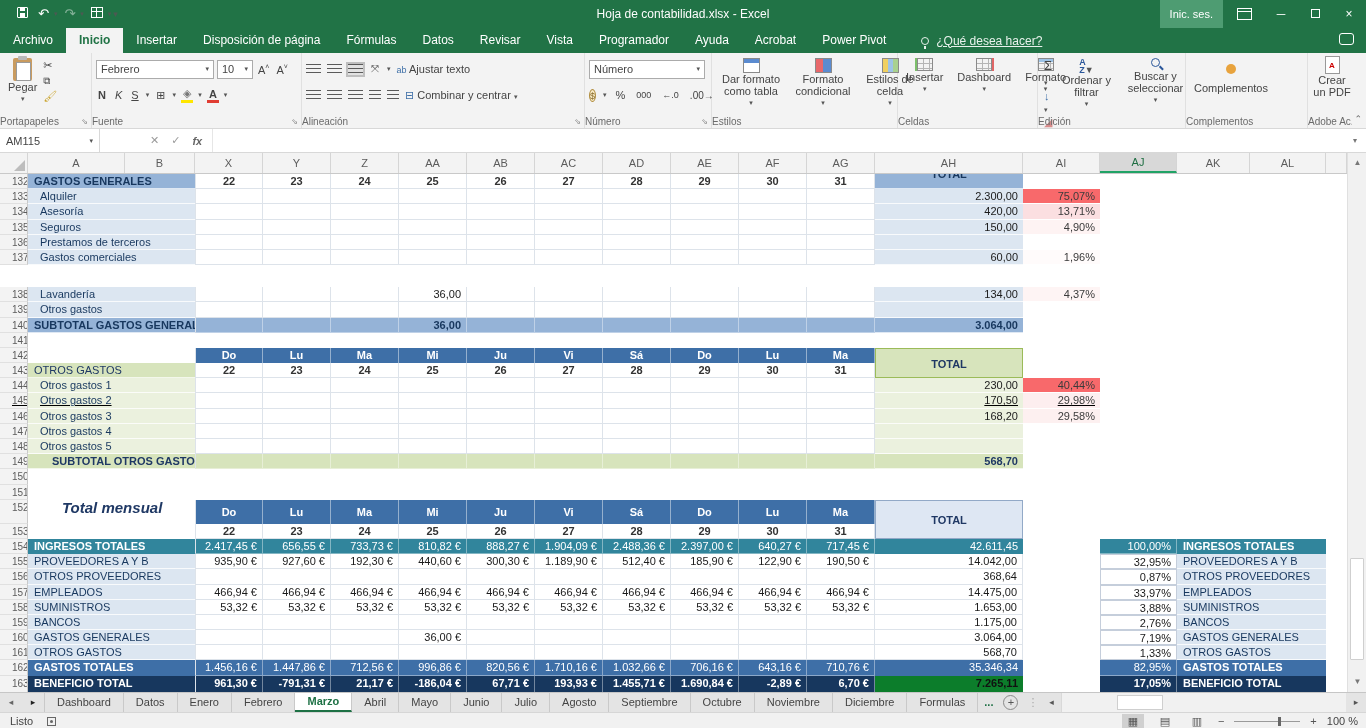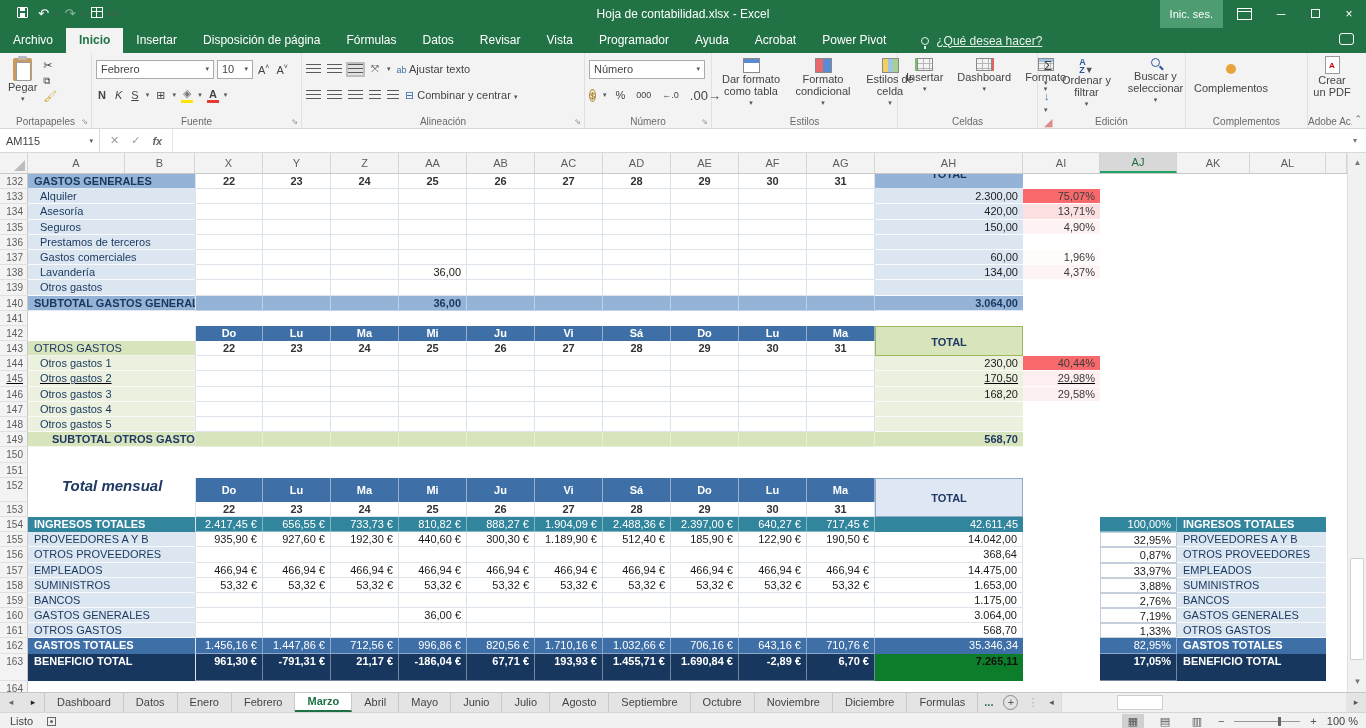--- a/index.html
+++ b/index.html
@@ -31,21 +31,21 @@
   .mtab{padding:0 13px;line-height:25px;cursor:pointer;white-space:nowrap;}
   .mtab.active{background:#f3f3f3;color:#217346;font-weight:bold;}
   .tellme{display:flex;align-items:center;gap:7px;margin-left:22px;color:#e8f2ec;cursor:pointer;}
   .bulb{width:8px;height:8px;border:1.2px solid #e8f2ec;border-radius:50%;position:relative;}
   .bulb:after{content:"";position:absolute;left:2px;top:8px;width:2px;height:3px;background:#e8f2ec;}
   .comment-ic{position:absolute;right:12px;top:5px;width:15px;height:12px;border:1.2px solid #fff;border-radius:3px;cursor:pointer;}
 
   
   #ribbon{position:absolute;top:53px;left:0;width:1366px;height:76px;background:#f3f3f3;border-bottom:1px solid #d8d8d8;display:flex;font-size:11px;color:#444;}
   .rgroup{position:relative;border-right:1px solid #e0e0e0;padding:3px 3px 15px 4px;flex:none;}
-  .rgname{position:absolute;bottom:1px;left:0;right:0;text-align:center;font-size:10px;color:#6a6a6a;white-space:nowrap;overflow:hidden;}
+  .rgname{position:absolute;bottom:1px;left:0;right:0;font-size:10px;color:#6a6a6a;white-space:nowrap;overflow:hidden;}
   .launch{position:absolute;bottom:2px;right:3px;font-size:8px;color:#888;cursor:pointer;}
   .chev{font-size:7px;color:#555;}
   .ibox{background:#fff;border:1px solid #ababab;height:19px;display:inline-flex;align-items:center;padding:0 4px;justify-content:space-between;cursor:pointer;}
   .bigbtn{display:inline-flex;flex-direction:column;align-items:center;justify-content:flex-start;text-align:center;cursor:pointer;line-height:12px;padding:2px 4px;}
   .rrow{display:flex;align-items:center;gap:6px;height:26px;}
   .glyph{cursor:pointer;padding:0 2px;}
   .mi{display:inline-block;width:15px;height:11px;background:repeating-linear-gradient(to bottom,#5a5a5a 0 1px,transparent 1px 4px);cursor:pointer;}
   .mi.sel{outline:2px solid #bfbfbf;background-color:#e2e2e2;}
   .clipicon{width:19px;height:23px;background:#c99b5f;border-radius:2px;position:relative;display:inline-block;}
   .clipicon:before{content:"";position:absolute;left:3px;top:4px;width:13px;height:17px;background:#fff;border:1px solid #9a9a9a;}
@@ -61,37 +61,37 @@
      repeating-linear-gradient(to right,transparent 0 5px,#b5b5b5 5px 6px),
      repeating-linear-gradient(to bottom,transparent 0 4px,#b5b5b5 4px 5px);}
   .mag{width:9px;height:9px;border:1.6px solid #2b579a;border-radius:50%;position:relative;display:inline-block;}
   .mag:after{content:"";position:absolute;left:7px;top:8px;width:5px;height:1.6px;background:#2b579a;transform:rotate(45deg);}
   .azic{font-size:9px;font-weight:bold;color:#2b579a;line-height:8px;display:inline-block;text-align:left;}
   .dot-addin{width:10px;height:10px;border-radius:50%;background:#e8a33d;display:inline-block;}
   .pdfic{width:15px;height:18px;border:1px solid #999;background:#fff;display:inline-block;position:relative;color:#c00;font-size:8px;font-weight:bold;line-height:18px;text-align:center;}
   .collapse-chev{position:absolute;right:4px;bottom:4px;color:#666;font-size:9px;cursor:pointer;}
 
   
-  #formulabar{position:absolute;top:129px;left:0;width:1366px;height:24px;background:#fff;border-bottom:1px solid #d8d8d8;display:flex;align-items:stretch;font-size:11px;color:#444;}
+  #formulabar{position:absolute;top:129px;left:0;width:1366px;height:24px;background:#fff;border-bottom:1px solid #d8d8d8;display:flex;align-items:stretch;font-size:11px;color:#444;gap:40px;}
   .namebox{width:100px;border-right:1px solid #d8d8d8;display:flex;align-items:center;padding:0 6px;justify-content:space-between;cursor:pointer;}
   .fbicons{display:flex;align-items:center;gap:12px;padding:0 10px;border-right:1px solid #e6e6e6;color:#9a9a9a;}
   .fx{font-style:italic;color:#666;font-weight:bold;}
   .fieldarea{flex:1;}
   .fbchev{width:22px;text-align:center;line-height:24px;color:#777;font-size:8px;cursor:pointer;}
 
   
   #colheads{position:absolute;top:153px;left:0;width:1347px;height:21px;display:flex;background:#f3f3f3;border-bottom:1px solid #c9c9c9;}
   .ch{border-right:1px solid #d5d5d5;font-size:11px;color:#5c5c5c;text-align:center;line-height:20px;flex:none;cursor:pointer;}
   .ch.sel{background:#d8d8d8;color:#1e6e42;border-bottom:2px solid #21a366;line-height:18px;}
   .corner{position:relative;background:#f3f3f3;}
   .corner:after{content:"";position:absolute;right:2px;bottom:2px;border-left:11px solid transparent;border-bottom:11px solid #bdbdbd;}
   #rows{position:absolute;top:174px;left:0;width:1347px;height:518px;overflow:hidden;background:#fff;}
   .r{display:flex;position:relative;}
   .cell{flex:none;font-size:11px;line-height:15px;overflow:hidden;white-space:nowrap;}
-  .gut{width:28px;background:#f3f3f3;border-right:1px solid #c9c9c9;border-bottom:1px solid #e0e0e0;color:#5c5c5c;font-size:10px;text-align:right;padding-right:4px;cursor:pointer;}
+  .gut{width:28px;background:#f3f3f3;border-right:1px solid #c9c9c9;border-bottom:1px solid #e0e0e0;color:#5c5c5c;font-size:10px;padding-right:4px;cursor:pointer;padding-left:12px;}
   .lab{width:167px;padding-left:6px;}
   .d{width:68px;}
   .ahc{width:148px;}
   .aic{width:77px;}
   .ajc{width:77px;}
   .sumc{width:149px;padding-left:6px;}
   .gl{border-right:1px solid #dde3ea;border-bottom:1px solid #dde3ea;background:#fff;}
   .glL{border-left:1px solid #dde3ea;}
   .cn{text-align:center;}
   .nm{text-align:right;padding-right:5px;color:#1a1a1a;}
@@ -269,21 +269,21 @@
           <span>Número</span>
           <span class="chev">▾</span>
         </span>
     </div>
     <div class="rrow" style="gap:7px;">
       <span class="coin">$</span>
         <span class="chev">▾</span>
       <span class="glyph">%</span>
       <span class="glyph" style="font-size:9px;">000</span>
       <span class="glyph" style="font-size:9px;">←.0</span>
-      <span class="glyph" style="font-size:13px;">.00→</span>
+      <span class="glyph" style="font-size:10px;">.00→</span>
     </div>
     <span class="rgname">Número</span>
     <span class="launch">⇘</span>
   </div>
 
   <div class="rgroup" style="width:186px;display:flex;gap:2px;">
     <div class="bigbtn">
       <span class="sticon tbl"></span>
       <span style="white-space:normal;width:62px;">Dar formato como tabla</span>
       <span class="chev">▾</span>
@@ -489,21 +489,21 @@
       <div class="cell d gl nm"></div>
       <div class="cell d gl nm"></div>
       <div class="cell d gl nm"></div>
       <div class="cell d gl nm"></div>
       <div class="cell d gl nm"></div>
       <div class="cell d gl nm"></div>
       <div class="cell ahc iB nm">60,00</div>
       <div class="cell aic nm pcell" style="background: rgb(255, 251, 251);">1,96%</div>
       <div class="cell fillw" style="width: 247px;"></div>
     </div>
-    <div class="r" style="height: 15.2px;">
+    <div class="r" style="height: 15.2px; margin-top: 22px;">
       <div class="cell gut">138</div>
       <div class="cell lab iB tn ind">Lavandería</div>
       <div class="cell d gl nm glL"></div>
       <div class="cell d gl nm"></div>
       <div class="cell d gl nm"></div>
       <div class="cell d gl nm">36,00</div>
       <div class="cell d gl nm"></div>
       <div class="cell d gl nm"></div>
       <div class="cell d gl nm"></div>
       <div class="cell d gl nm"></div>

